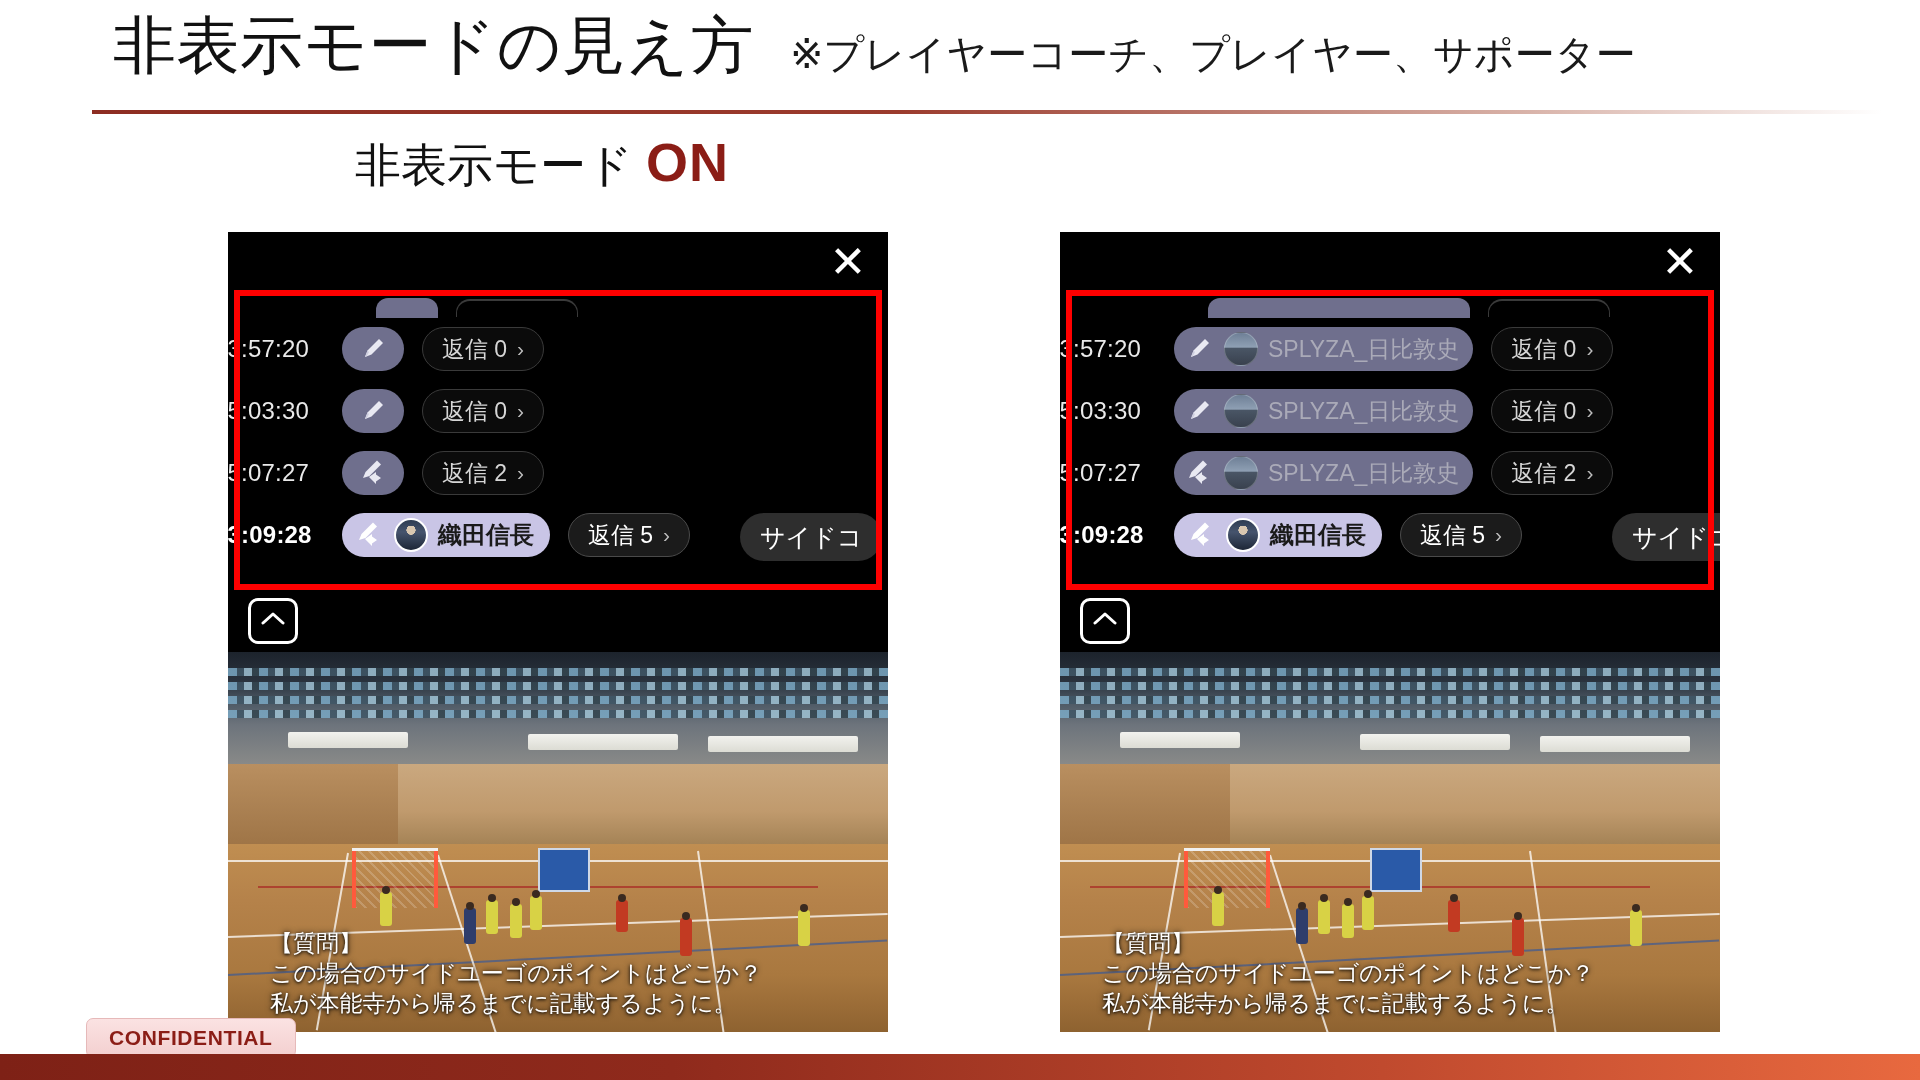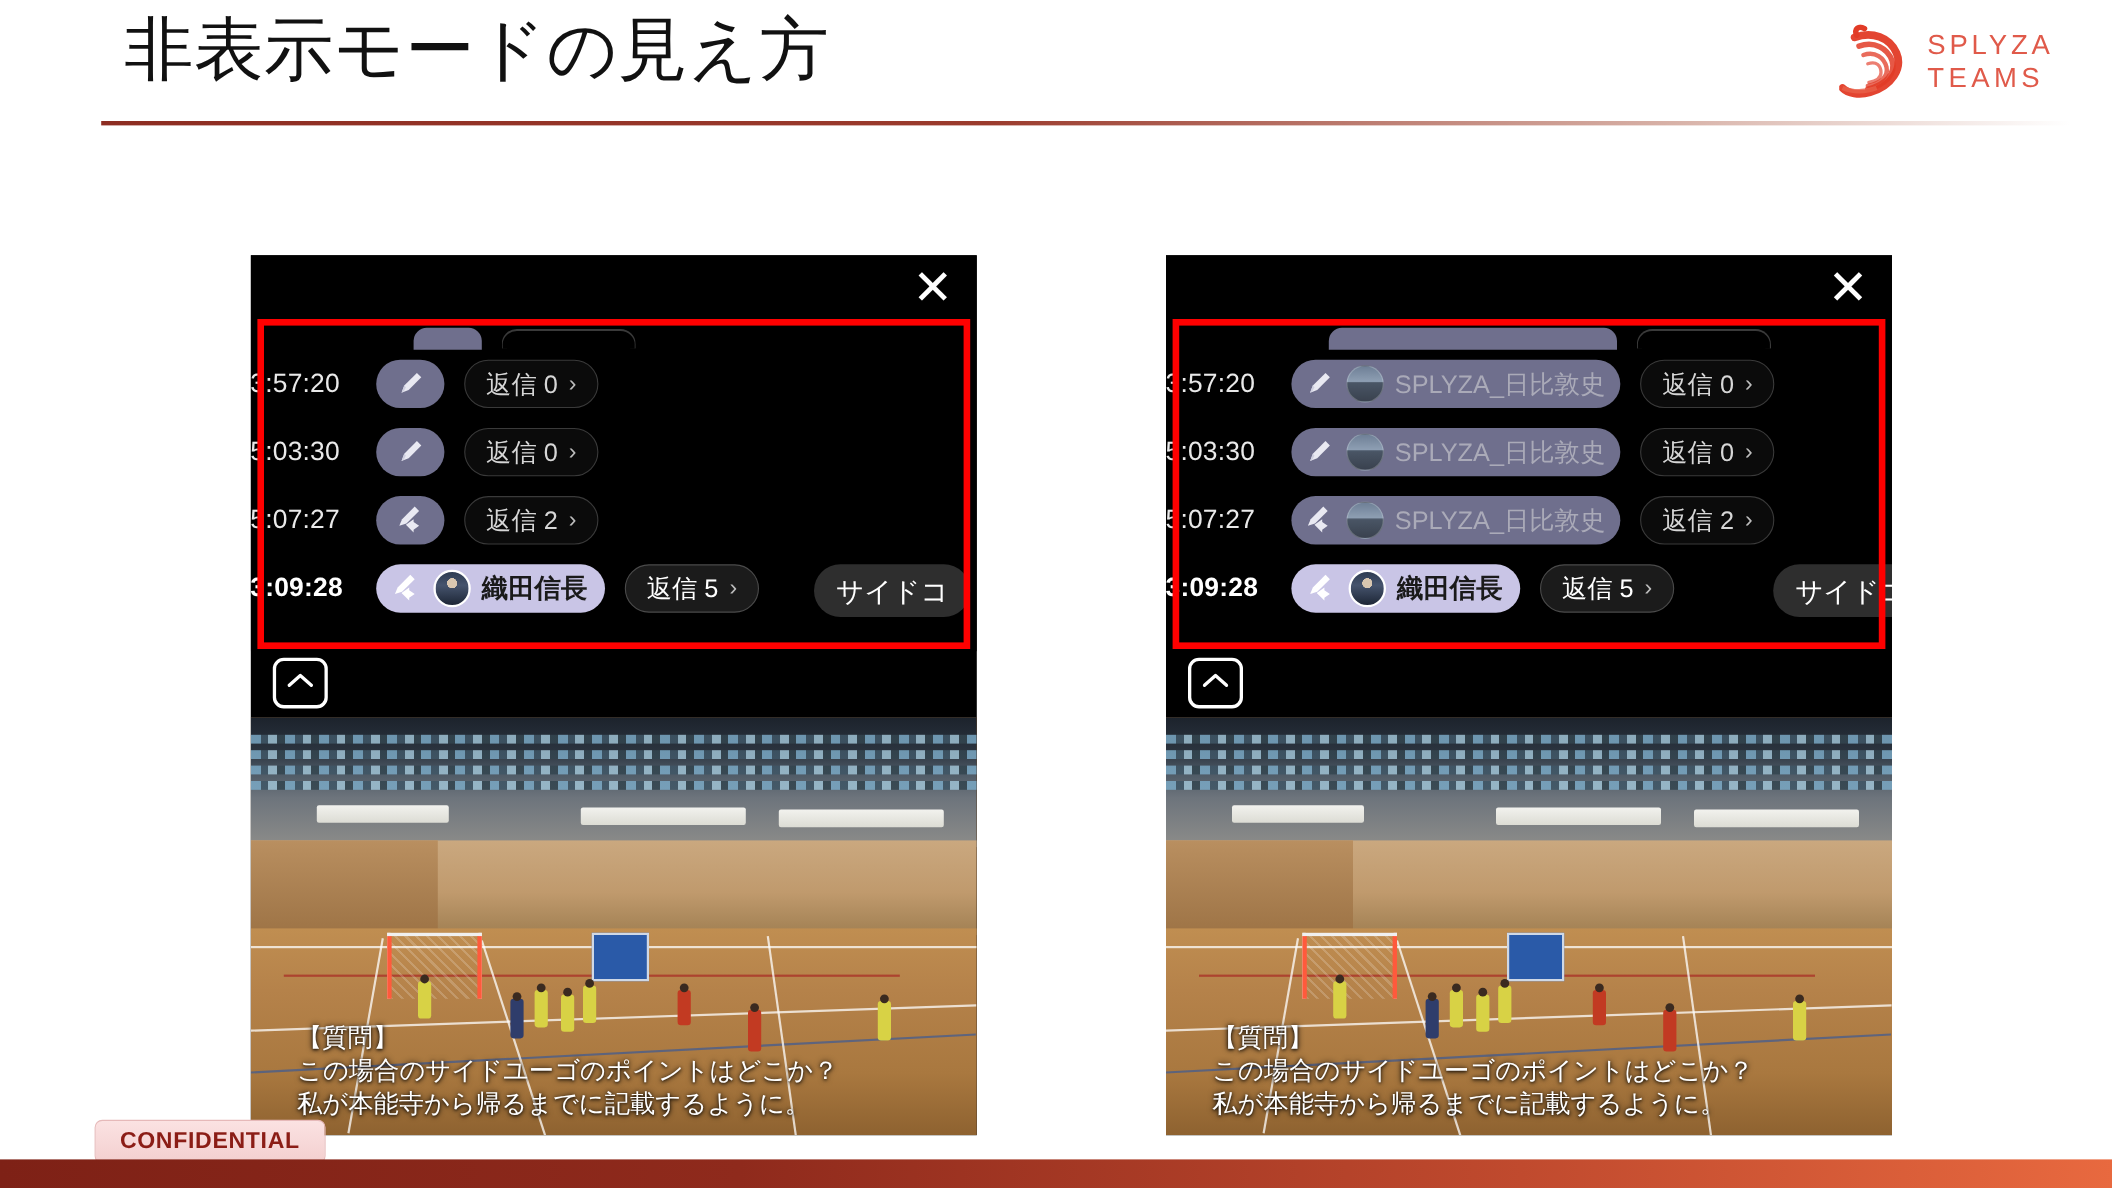--- a/index.html
+++ b/index.html
@@ -353,42 +353,29 @@
     background: linear-gradient(to right, #7e2116 0%, #8f2a1c 35%, #c04a2e 72%, #e8693f 100%);
   }
 </style>
 </head>
 <body>
 
 <div id="slide">
 
   <div class="hdr">
     <div class="hdr-title">非表示モードの見え方</div>
+    <div class="hdr-sub">※プレイヤーコーチ、プレイヤー、サポーター</div>
     <div class="hdr-rule"></div>
 
-    <div class="logo">
-      <span class="logo-mark">
-        <svg width="72" height="70" viewBox="0 0 72 70">
-          <g fill="none" stroke="#e23b26" stroke-linecap="round">
-            <path d="M14 12 C30 6, 46 12, 52 26 C58 40, 48 56, 28 62 C18 65, 8 63, 3 58" stroke-width="7" opacity="0.95"></path>
-            <path d="M18 20 C32 15, 44 22, 48 33 C52 45, 42 55, 26 59" stroke-width="5" opacity="0.85"></path>
-            <path d="M22 28 C33 24, 41 31, 43 39 C45 48, 37 54, 26 56" stroke-width="4" opacity="0.75"></path>
-            <path d="M26 36 C34 33, 38 38, 38 44 C38 49, 33 52, 27 53" stroke-width="3" opacity="0.65"></path>
-            <path d="M16 10 C13 4, 18 1, 23 4" stroke-width="5"></path>
-          </g>
-          <path d="M3 58 C12 62, 24 62, 34 58" stroke="#e8604a" stroke-width="4" fill="none" opacity=".8"></path>
-        </svg>
-      </span>
-      <span class="logo-text">
-        <span>SPLYZA</span>
-        <span class="l2">TEAMS</span>
-      </span>
-    </div>
   </div>
 
+  <div class="col-head" id="head-on">
+    <span>非表示モード</span>
+    <span class="state">ON</span>
+  </div>
 
   <div class="panel" id="panel-on">
     <div class="panel-top">
 
       <div class="close-x">✕</div>
 
       <div class="clist">
 
         <div class="row r0">
           <div class="ts"></div>

